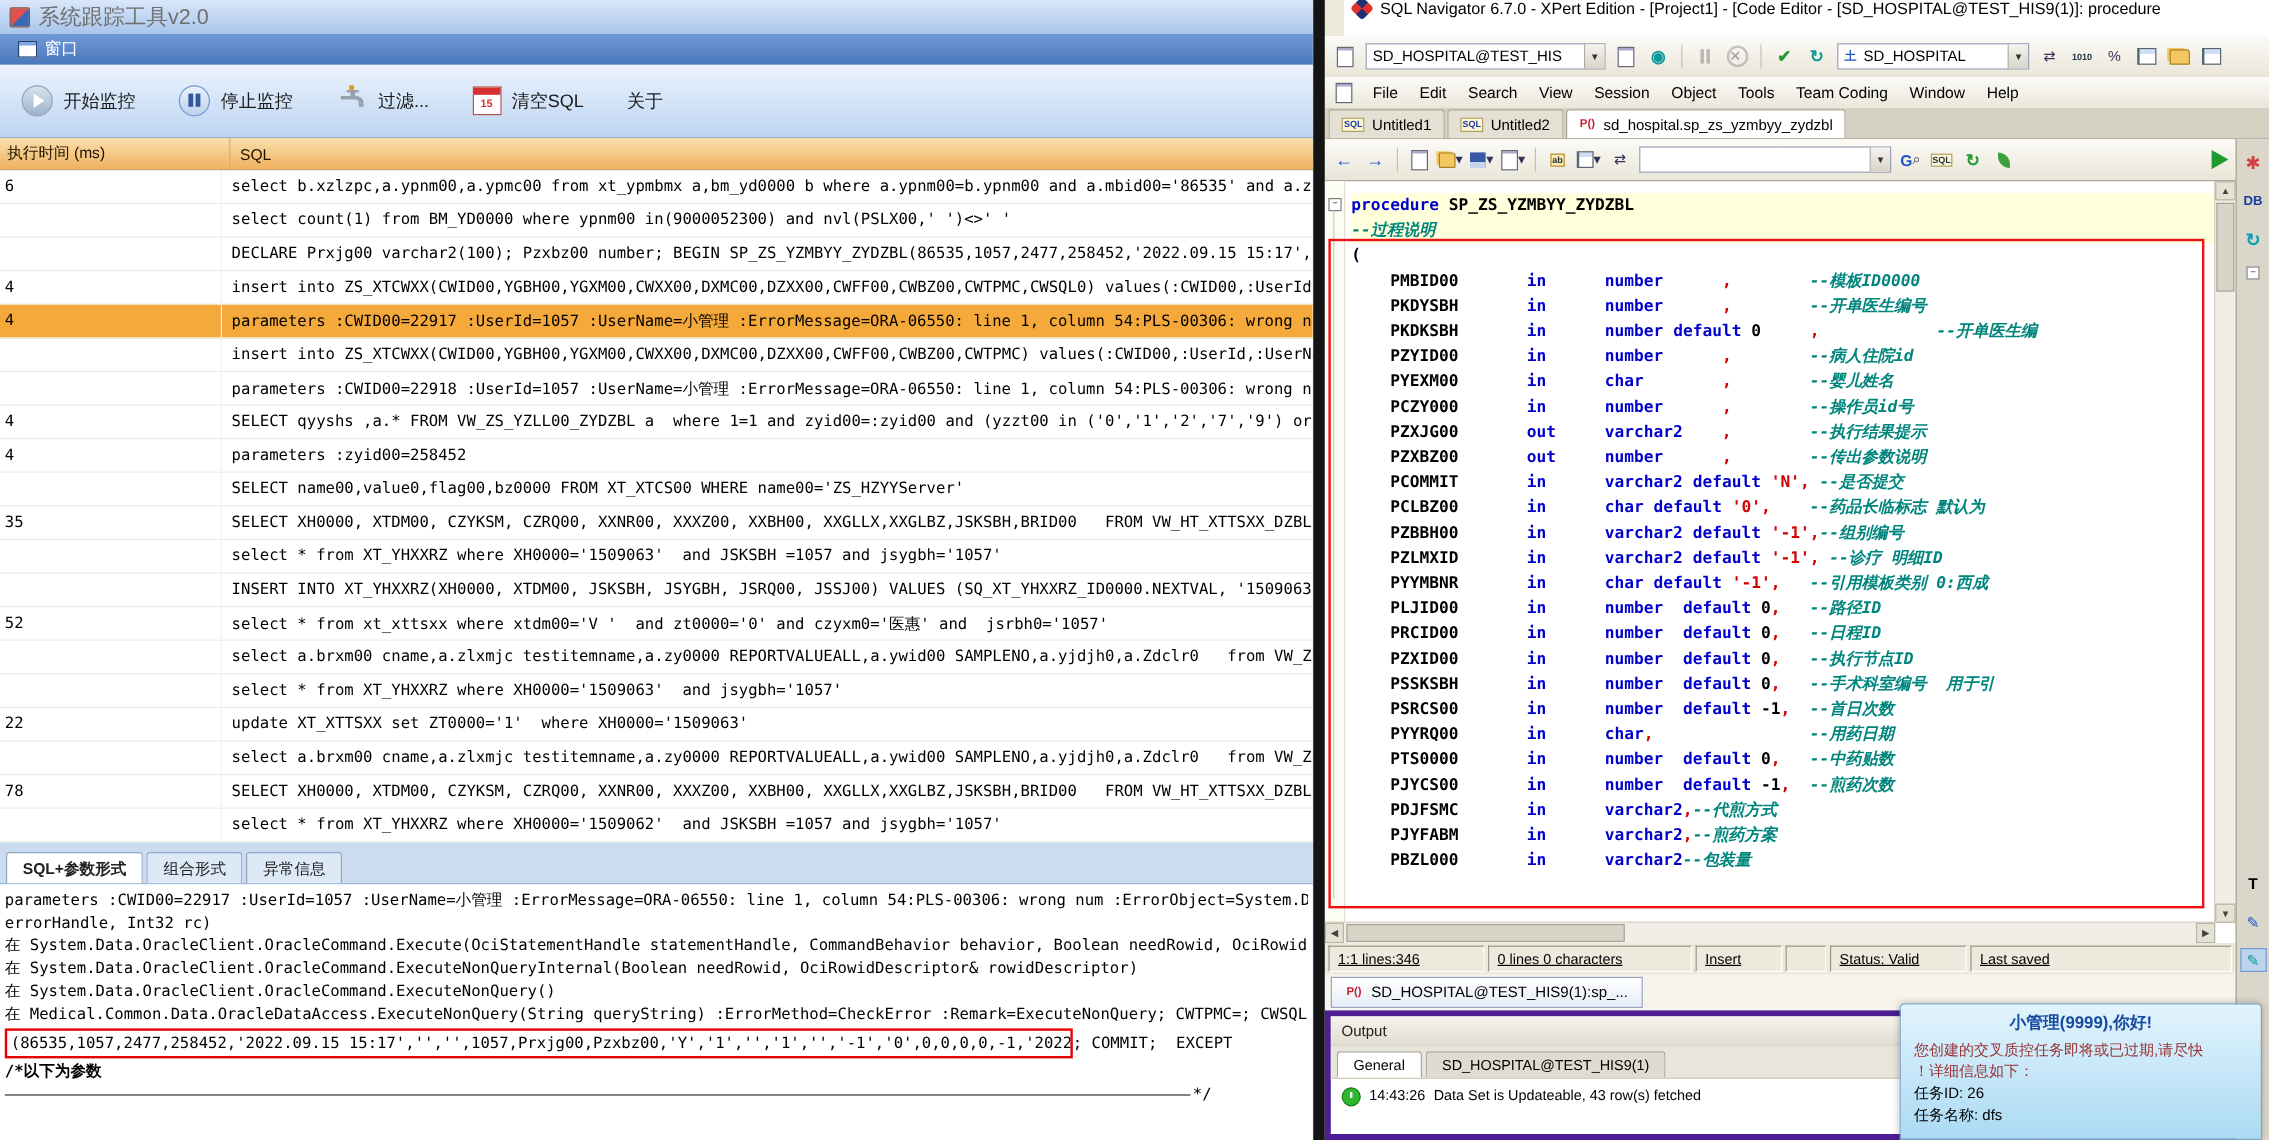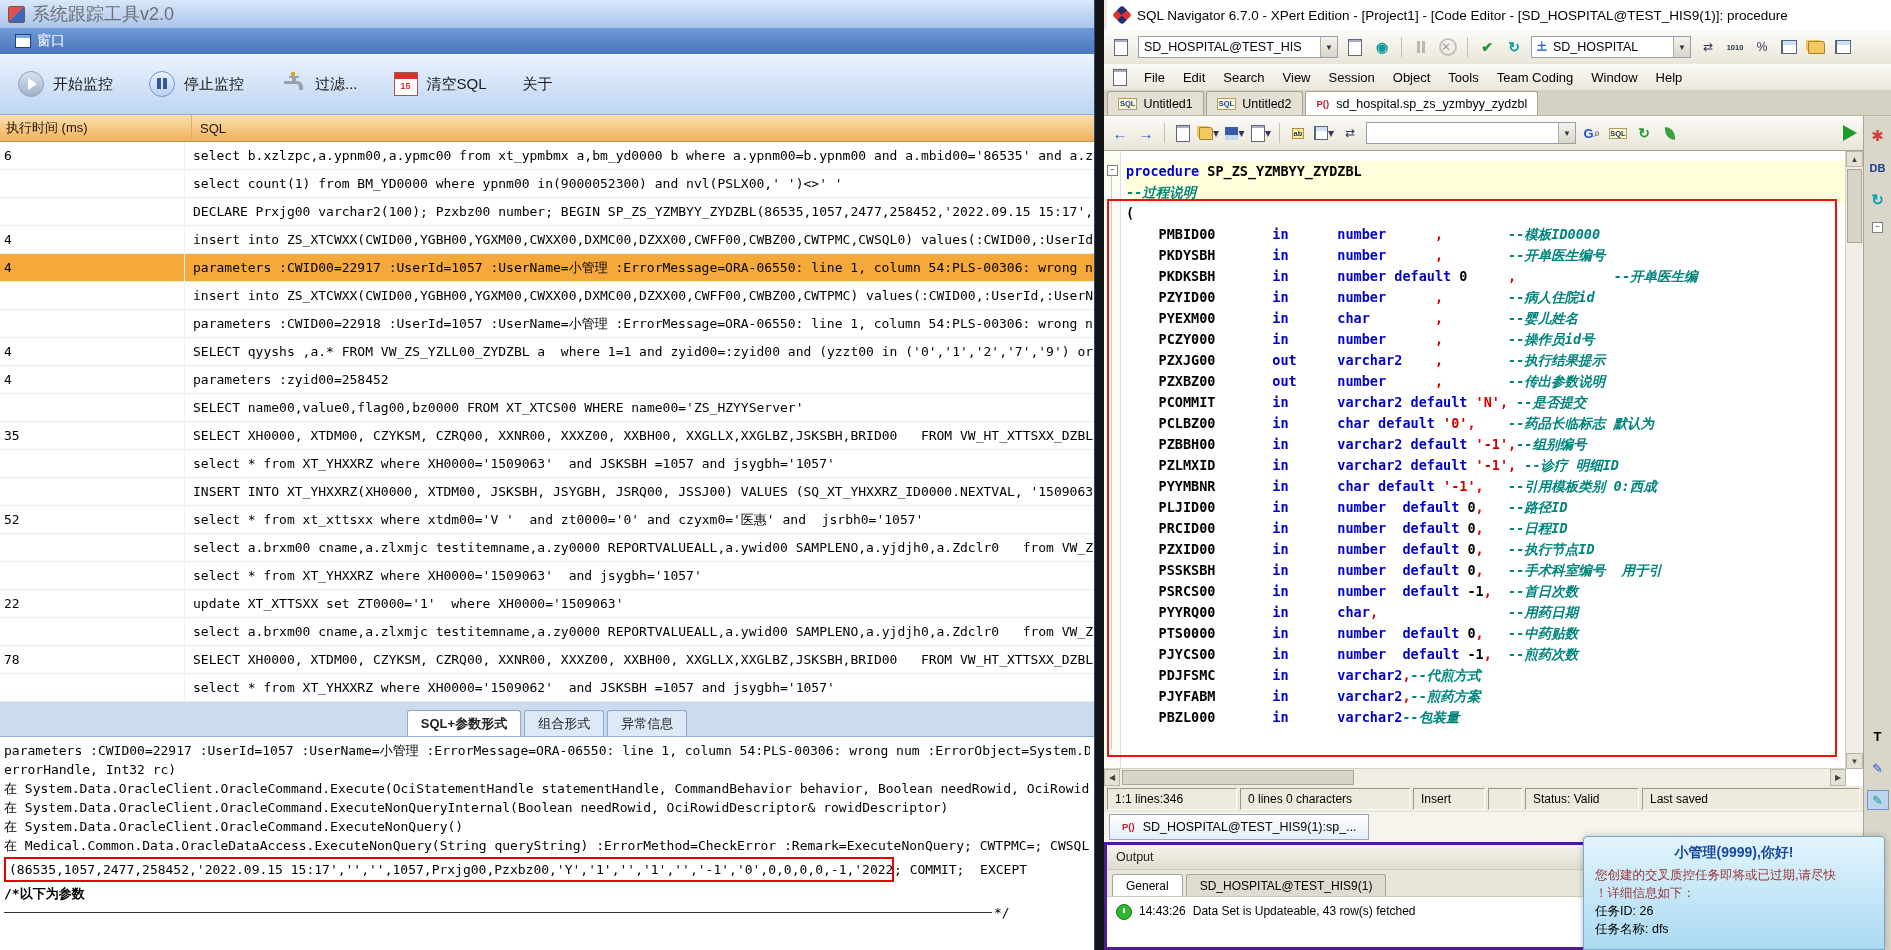--- a/index.html
+++ b/index.html
@@ -24,34 +24,34 @@
   .ic-cal::before{content:"";position:absolute;left:0;right:0;top:0;height:6px;background:#d83030;}
   .ic-cal::after{content:"15";position:absolute;left:0;right:0;top:8px;text-align:center;font-size:9px;font-weight:bold;color:#d83030;}
   .lt-thead{height:26px;flex:0 0 auto;display:flex;align-items:center;background:linear-gradient(#fbdfae,#efb25e);border-bottom:1px solid #c09050;font-size:13px;color:#201400;}
   .th-ms{width:185px;flex:0 0 auto;padding-left:6px;border-right:1px solid #d8b070;height:100%;display:flex;align-items:center;}
   .th-sql{padding-left:8px;}
   .lt-tbody{height:560px;flex:0 0 auto;overflow:hidden;background:#fff;}
   .t-row{height:28px;display:flex;align-items:center;border-bottom:1px solid #ebebeb;font-family:"DejaVu Sans Mono",monospace;font-size:13px;color:#000;box-sizing:border-box;}
   .t-ms{width:185px;flex:0 0 auto;height:100%;display:flex;align-items:center;padding-left:4px;border-right:1px solid #f1f1f1;box-sizing:border-box;}
   .t-sql{padding-left:8px;white-space:pre;overflow:hidden;}
   .t-row.hl{background:#f6a93b;}
-  .lt-tabs{height:30px;flex:0 0 auto;background:#ccdcf0;display:flex;align-items:flex-end;gap:3px;padding:4px 5px 0;border-bottom:1px solid #8fb0d8;justify-content:center;}
+  .lt-tabs{height:30px;flex:0 0 auto;background:#ccdcf0;display:flex;align-items:flex-end;gap:3px;padding:4px 5px 0;border-bottom:1px solid #8fb0d8;}
   .lt-tab{font-size:13px;padding:4px 13px 3px;background:#dde9f7;border:1px solid #8fa8c8;border-bottom:none;border-radius:3px 3px 0 0;color:#222;cursor:default;}
   .lt-tab.active{background:#fff;font-weight:bold;}
   .lt-detail{flex:1;background:#fff;padding:4px 4px;font-family:"DejaVu Sans Mono",monospace;font-size:13px;line-height:19px;color:#000;overflow:hidden;}
   .d-line{white-space:pre;overflow:hidden;}
   .boxed-row{display:flex;align-items:center;white-space:pre;margin:2px 0;}
   .redbox{border:2px solid #e80000;padding:1px 3px;white-space:pre;max-width:880px;overflow:hidden;flex:0 0 auto;}
   .cmt-open{white-space:pre;font-weight:bold;}
   .cmt-rule{display:flex;align-items:center;white-space:pre;}
   .rule{width:988px;height:1px;background:#333;margin-right:2px;flex:0 0 auto;}
 
   
   .win-right{position:absolute;left:1104px;top:0;width:787px;height:950px;background:#ece9dd;overflow:hidden;font-size:13px;color:#000;}
-  .rt-titlebar{position:absolute;left:3px;top:0;right:0;height:30px;background:#fff;border-bottom:1px solid #d5d1c5;display:flex;align-items:center;gap:8px;padding:0 8px;font-size:13.5px;white-space:nowrap;overflow:hidden;}
+  .rt-titlebar{position:absolute;left:16px;top:0;right:0;height:30px;background:#fff;border-bottom:1px solid #d5d1c5;display:flex;align-items:flex-start;gap:8px;padding:0 8px;font-size:13.5px;white-space:nowrap;overflow:hidden;}
   .rt-appicon{width:14px;height:14px;flex:0 0 auto;border-radius:3px;transform:rotate(45deg);background:conic-gradient(#e03030 0 25%,#203070 0 50%,#e03030 0 75%,#203070 0);}
   .rt-sessionbar{position:absolute;left:0;top:30px;right:0;height:34px;background:linear-gradient(#fcfbf7,#e9e5d8);border-bottom:1px solid #cfcaba;display:flex;align-items:center;gap:7px;padding:0 7px;}
   .combo{background:#fff;border:1px solid #98a0b0;height:22px;display:flex;align-items:center;gap:6px;font-size:12.5px;padding:0 0 0 5px;box-sizing:border-box;white-space:nowrap;}
   .combo .arrow{margin-left:auto;width:16px;height:20px;background:linear-gradient(#f4f3ef,#d8d4c8);border-left:1px solid #b0aca0;display:flex;align-items:center;justify-content:center;font-size:8px;color:#333;}
   .tsep{width:1px;height:20px;background:#c5c1b2;margin:0 2px;flex:0 0 auto;}
   .tico{width:20px;height:20px;flex:0 0 auto;display:flex;align-items:center;justify-content:center;font-size:12px;color:#335;}
   .tico.dim{opacity:.45;}
   .ig-doc{width:12px;height:15px;background:#fff;border:1px solid #667;box-shadow:inset 0 2px 0 #aac;}
   .ig-folder{width:15px;height:11px;background:#f4c760;border:1px solid #a8822a;border-radius:1px 3px 1px 1px;box-shadow:-3px -2px 0 -1px #f4c760;}
   .ig-grid{width:14px;height:12px;border:1px solid #567;background:linear-gradient(#cfe0f4 33%,#fff 33%);box-shadow:inset 4px 0 0 -3px #567;}
@@ -88,24 +88,24 @@
   .vscroll{position:absolute;right:0;top:0;bottom:17px;width:17px;background:#f0eee6;border-left:1px solid #d5d1c5;}
   .vs-up,.vs-dn{position:absolute;left:0;right:0;height:16px;background:#e4e1d5;border:1px solid #b8b4a6;font-size:8px;text-align:center;line-height:15px;color:#444;box-sizing:border-box;}
   .vs-up{top:0}.vs-dn{bottom:0}
   .vs-thumb{position:absolute;left:1px;right:1px;top:18px;height:72px;background:#d8d4c8;border:1px solid #a8a496;}
   .hscroll{position:absolute;left:0;right:17px;bottom:0;height:17px;background:#f0eee6;border-top:1px solid #d5d1c5;}
   .hs-l,.hs-r{position:absolute;top:0;bottom:0;width:16px;background:#e4e1d5;border:1px solid #b8b4a6;font-size:8px;text-align:center;line-height:15px;color:#444;box-sizing:border-box;}
   .hs-l{left:0}.hs-r{right:0}
   .hs-thumb{position:absolute;left:18px;top:1px;bottom:1px;width:230px;background:#d8d4c8;border:1px solid #a8a496;}
 
   .rt-statusbar{position:absolute;left:0;right:28px;top:786px;height:26px;background:#ece9dd;display:flex;gap:3px;padding:2px 3px;box-sizing:border-box;font-size:12px;}
-  .sb-cell{border:1px solid;border-color:#9a968a #fdfdfb #fdfdfb #9a968a;padding:3px 7px;white-space:nowrap;overflow:hidden;box-sizing:border-box;}
+  .sb-cell{border:1px solid;border-color:#9a968a #fdfdfb #fdfdfb #9a968a;padding:3px 7px;white-space:nowrap;overflow:hidden;box-sizing:border-box;text-decoration:underline;}
   .rt-taskbar{position:absolute;left:0;right:28px;top:812px;height:30px;background:#f6f4ed;border-bottom:1px solid #cfcaba;display:flex;align-items:center;padding:0 5px;}
   .task-tab{display:flex;align-items:center;gap:7px;border:1px solid #9aa4c0;background:linear-gradient(#fff,#e6edf8);height:24px;padding:0 11px;font-size:12.5px;white-space:nowrap;}
-  .rt-output{position:absolute;left:0;right:28px;top:842px;bottom:0;background:#fff;border:3px solid #4c1d95;box-sizing:border-box;}
+  .rt-output{position:absolute;left:0;right:28px;top:842px;bottom:0;background:#fff;border:5px solid #4c1d95;box-sizing:border-box;}
   .out-header{height:24px;background:linear-gradient(#f5f3eb,#e1ddd1);border-bottom:1px solid #cfcaba;display:flex;align-items:center;padding:0 9px;font-size:12.5px;color:#222;}
   .out-tabs{height:27px;background:#e8e5da;display:flex;align-items:flex-end;gap:3px;padding:3px 5px 0;border-bottom:1px solid #cfcaba;box-sizing:border-box;}
   .out-tab{padding:4px 13px 3px;font-size:12px;background:#dedbd0;border:1px solid #a8a496;border-bottom:none;border-radius:3px 3px 0 0;white-space:nowrap;cursor:default;}
   .out-tab.active{background:#fff;margin-top:12px;}
   .out-msg{display:flex;align-items:flex-start;gap:7px;padding:7px 9px;font-size:12px;white-space:nowrap;}
   .clock-icon{width:14px;height:14px;border-radius:50%;background:#2db82d;border:1px solid #1a7a1a;position:relative;flex:0 0 auto;}
   .clock-icon::after{content:"";position:absolute;left:6px;top:3px;width:2px;height:5px;background:#fff;}
   .rt-sidebar{position:absolute;right:0;top:116px;bottom:0;width:28px;background:#dad6ca;border-left:1px solid #aaa695;display:flex;flex-direction:column;align-items:center;gap:12px;padding-top:10px;box-sizing:border-box;}
   .sb-ico{width:22px;height:20px;display:flex;align-items:center;justify-content:center;font-size:13px;cursor:default;}
   .sb-ico.star{color:#d04040;font-size:15px;}

